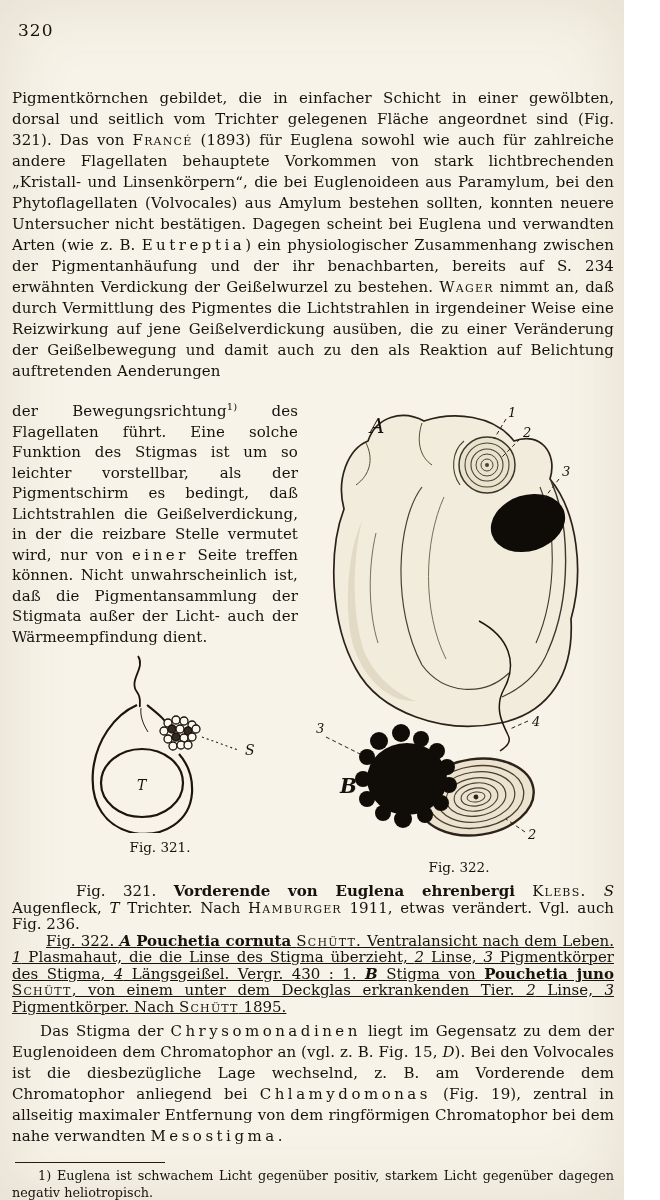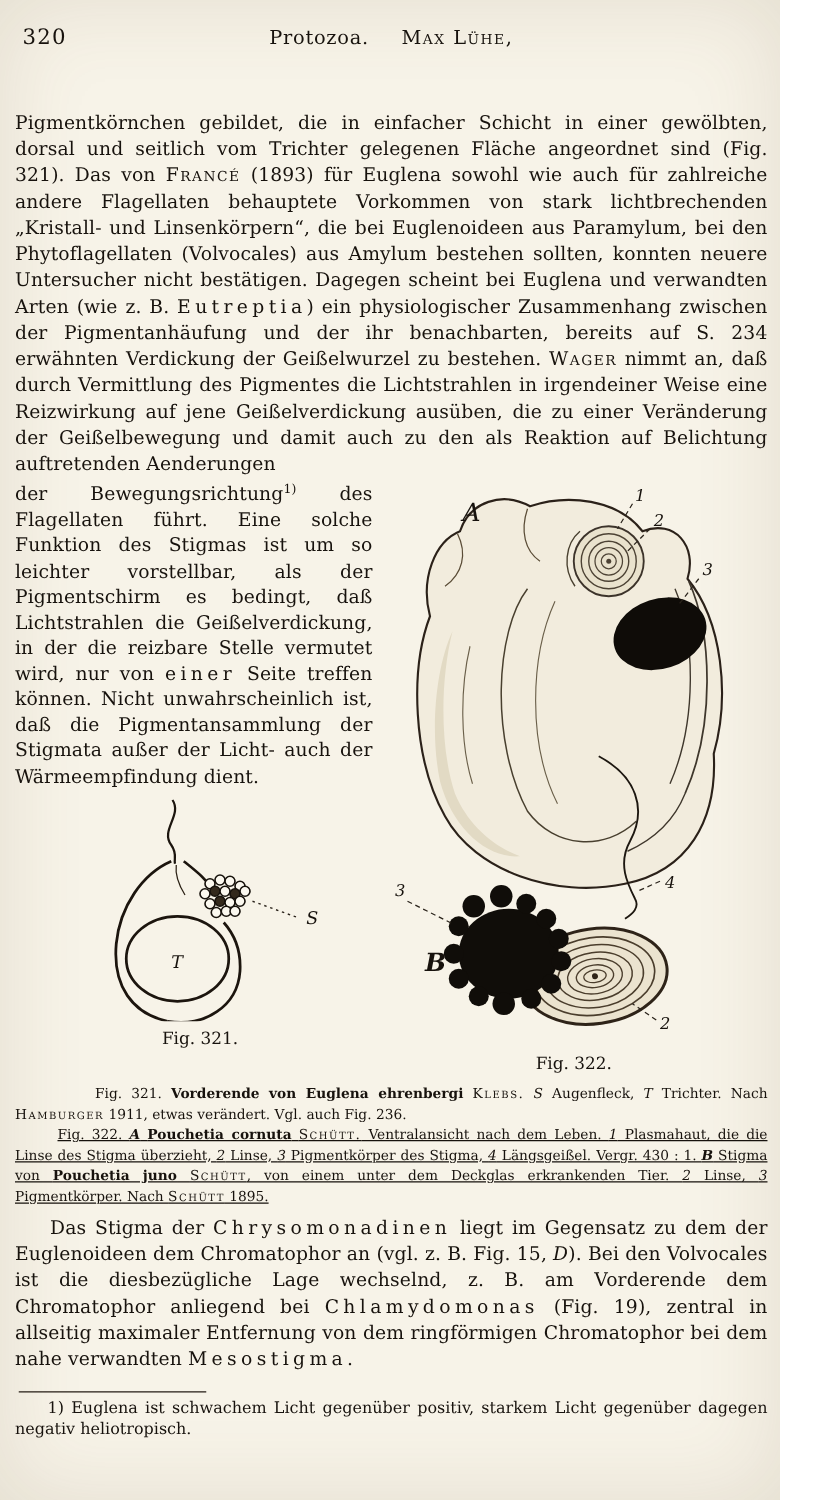--- a/index.html
+++ b/index.html
@@ -24,30 +24,30 @@
   .sc { font-variant:small-caps; letter-spacing:1.2px; }
   .sp { letter-spacing:3.5px; }
   .bold { font-weight:bold; }
   .it { font-style:italic; }
   .bi { font-weight:bold; font-style:italic; }
   .sup { vertical-align:super; font-size:10px; line-height:0; }
 
   .bodytext { font-size:15px; line-height:21px; text-align:justify; letter-spacing:0.1px; }
   .para1full { margin-top:42px; }
 
-  .cols { display:flex; align-items:flex-start; margin-top:3px; }
+  .cols { display:flex; align-items:flex-start; margin-top:19px; }
   .colL { width:326px; }
   .colR { width:312px; margin-left:6px; }
   .colL .bodytext { line-height:20.5px; }
 
   figure { display:block; }
   .fig321wrap { margin:6px 0 0 28px; width:240px; }
   .figcaption { text-align:center; font-size:13.5px; margin-top:2px; }
 
-  .captions { margin-top:8px; font-size:11px; line-height:16.5px; text-align:justify; }
+  .captions { margin-top:8px; font-size:15px; line-height:16.5px; text-align:justify; }
   .cap321 { text-indent:64px; }
   .cap322 { text-indent:34px;text-decoration:underline; }
 
   .para2 { margin-top:6px; text-indent:28px; }
 
   .footrule { width:150px; border-top:1.3px solid #241d14; margin:15px 0 5px 3px; }
   .footnote { font-size:12.8px; line-height:16.5px; text-align:justify; text-indent:26px; }
 
   svg text { font-family:"DejaVu Serif","Liberation Serif",serif; }
   .lbl-num { font-style:italic; font-size:13px; }
@@ -55,23 +55,20 @@
   .lbl-big-b { font-style:italic; font-weight:bold; font-size:20px; }
 </style>
 </head>
 <body>
 
 <div class="page">
   <div class="inner">
 
     <div class="running">
       <span class="pagenum">320</span>
-      <span class="runtitle">
-        <span>Protozoa.</span><span class="sc author">Max Lühe,</span>
-      </span>
     </div>
 
     <p class="bodytext para1full">
       <span>Pigmentkörnchen gebildet, die in einfacher Schicht in einer gewölbten, dorsal und seitlich vom Trichter gelegenen Fläche angeordnet sind (Fig. 321). Das von </span><span class="sc">Francé</span><span> (1893) für Euglena sowohl wie auch für zahlreiche andere Flagellaten behauptete Vorkommen von stark lichtbrechenden „Kristall- und Linsenkörpern“, die bei Euglenoideen aus Paramylum, bei den Phytoflagellaten (Volvocales) aus Amylum bestehen sollten, konnten neuere Untersucher nicht bestätigen. Dagegen scheint bei Euglena und verwandten Arten (wie z. B. </span><span class="sp">Eutreptia</span><span>) ein physiologischer Zusammenhang zwischen der Pigmentanhäufung und der ihr benachbarten, bereits auf S. 234 erwähnten Verdickung der Geißelwurzel zu bestehen. </span><span class="sc">Wager</span><span> nimmt an, daß durch Vermittlung des Pigmentes die Lichtstrahlen in irgendeiner Weise eine Reizwirkung auf jene Geißelverdickung ausüben, die zu einer Veränderung der Geißelbewegung und damit auch zu den als Reaktion auf Belichtung auftretenden Aenderungen</span>
     </p>
 
     <div class="cols">
 
       <div class="colL">
         <p class="bodytext">

